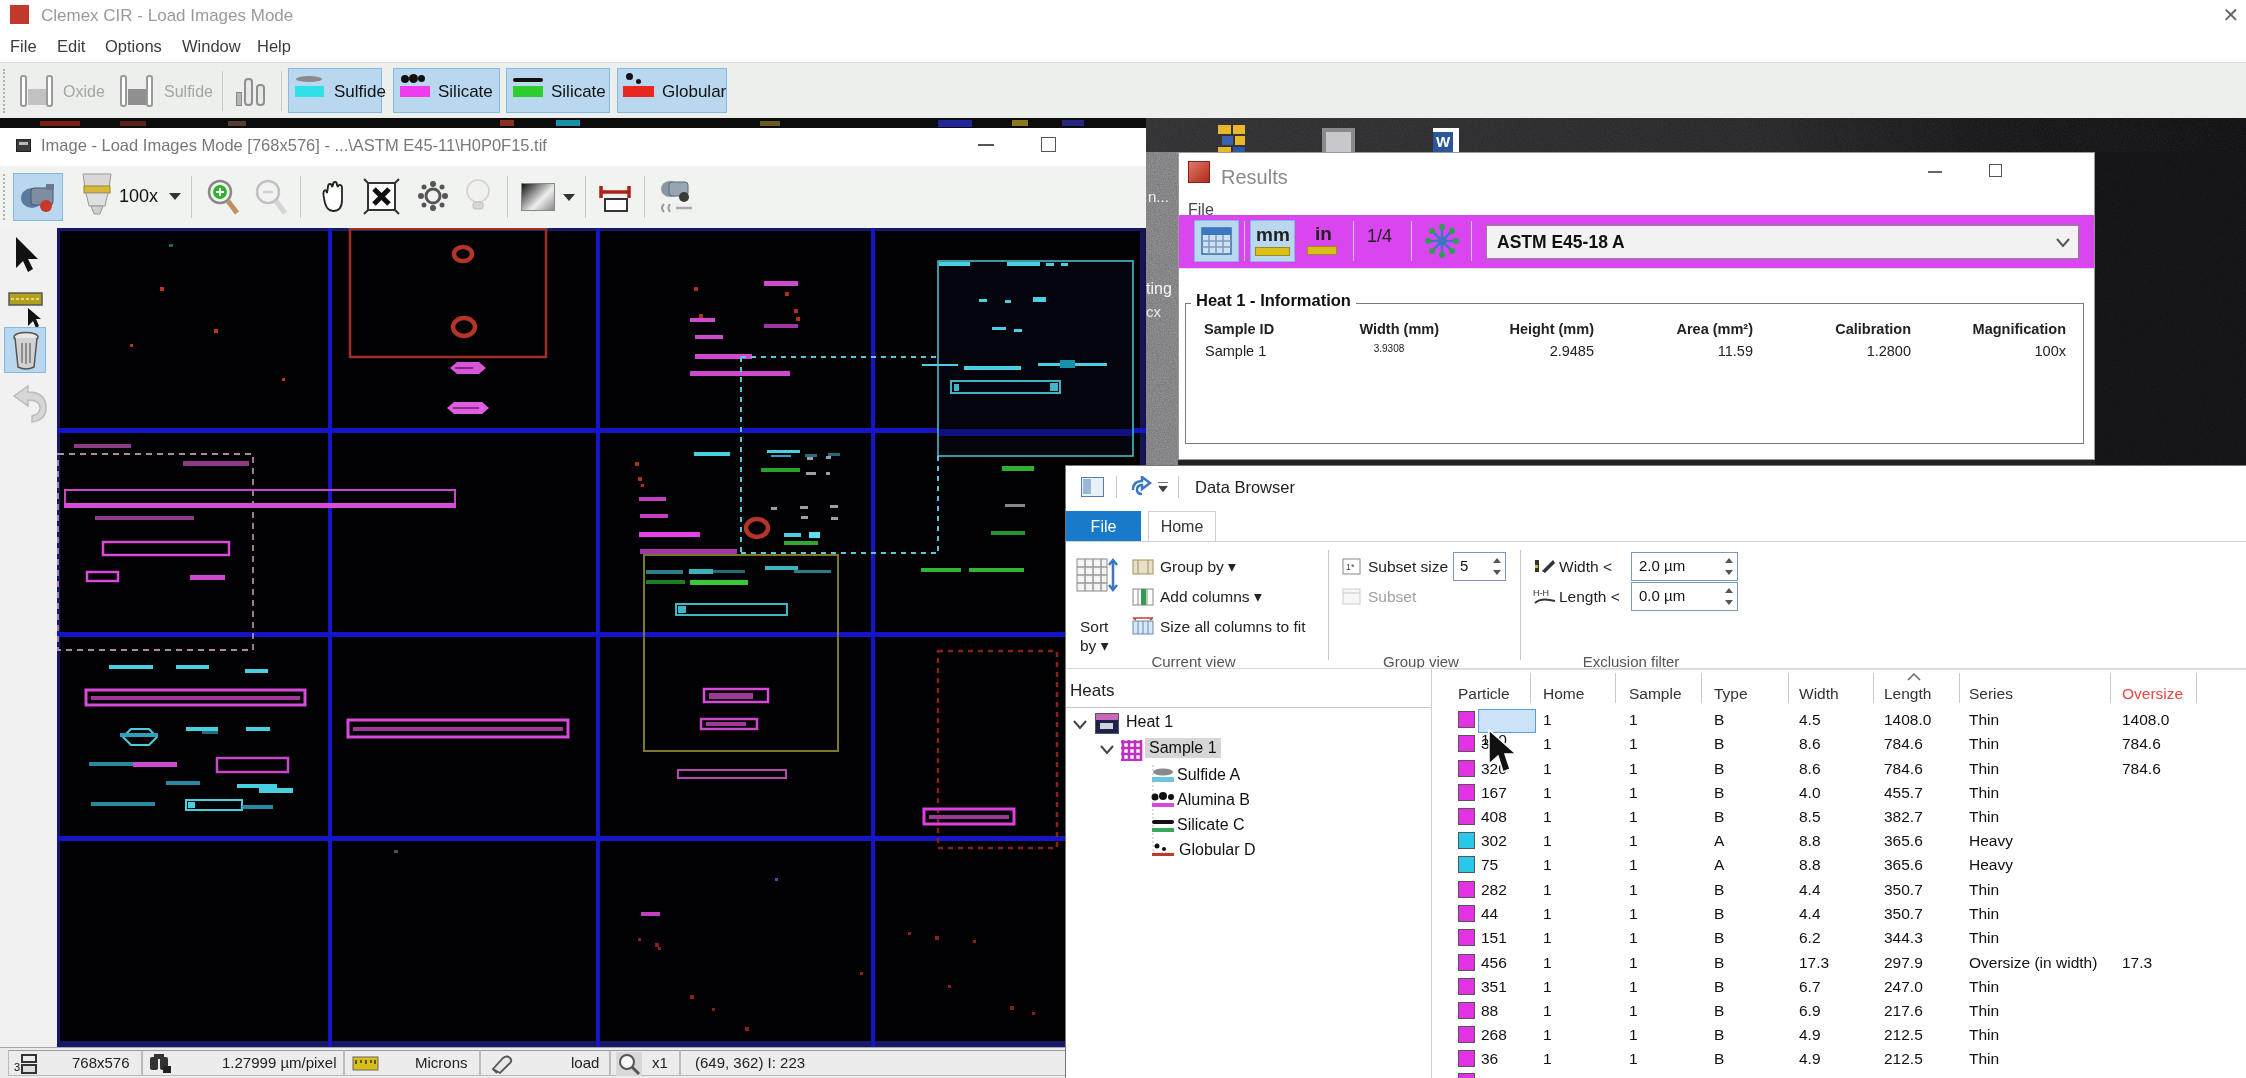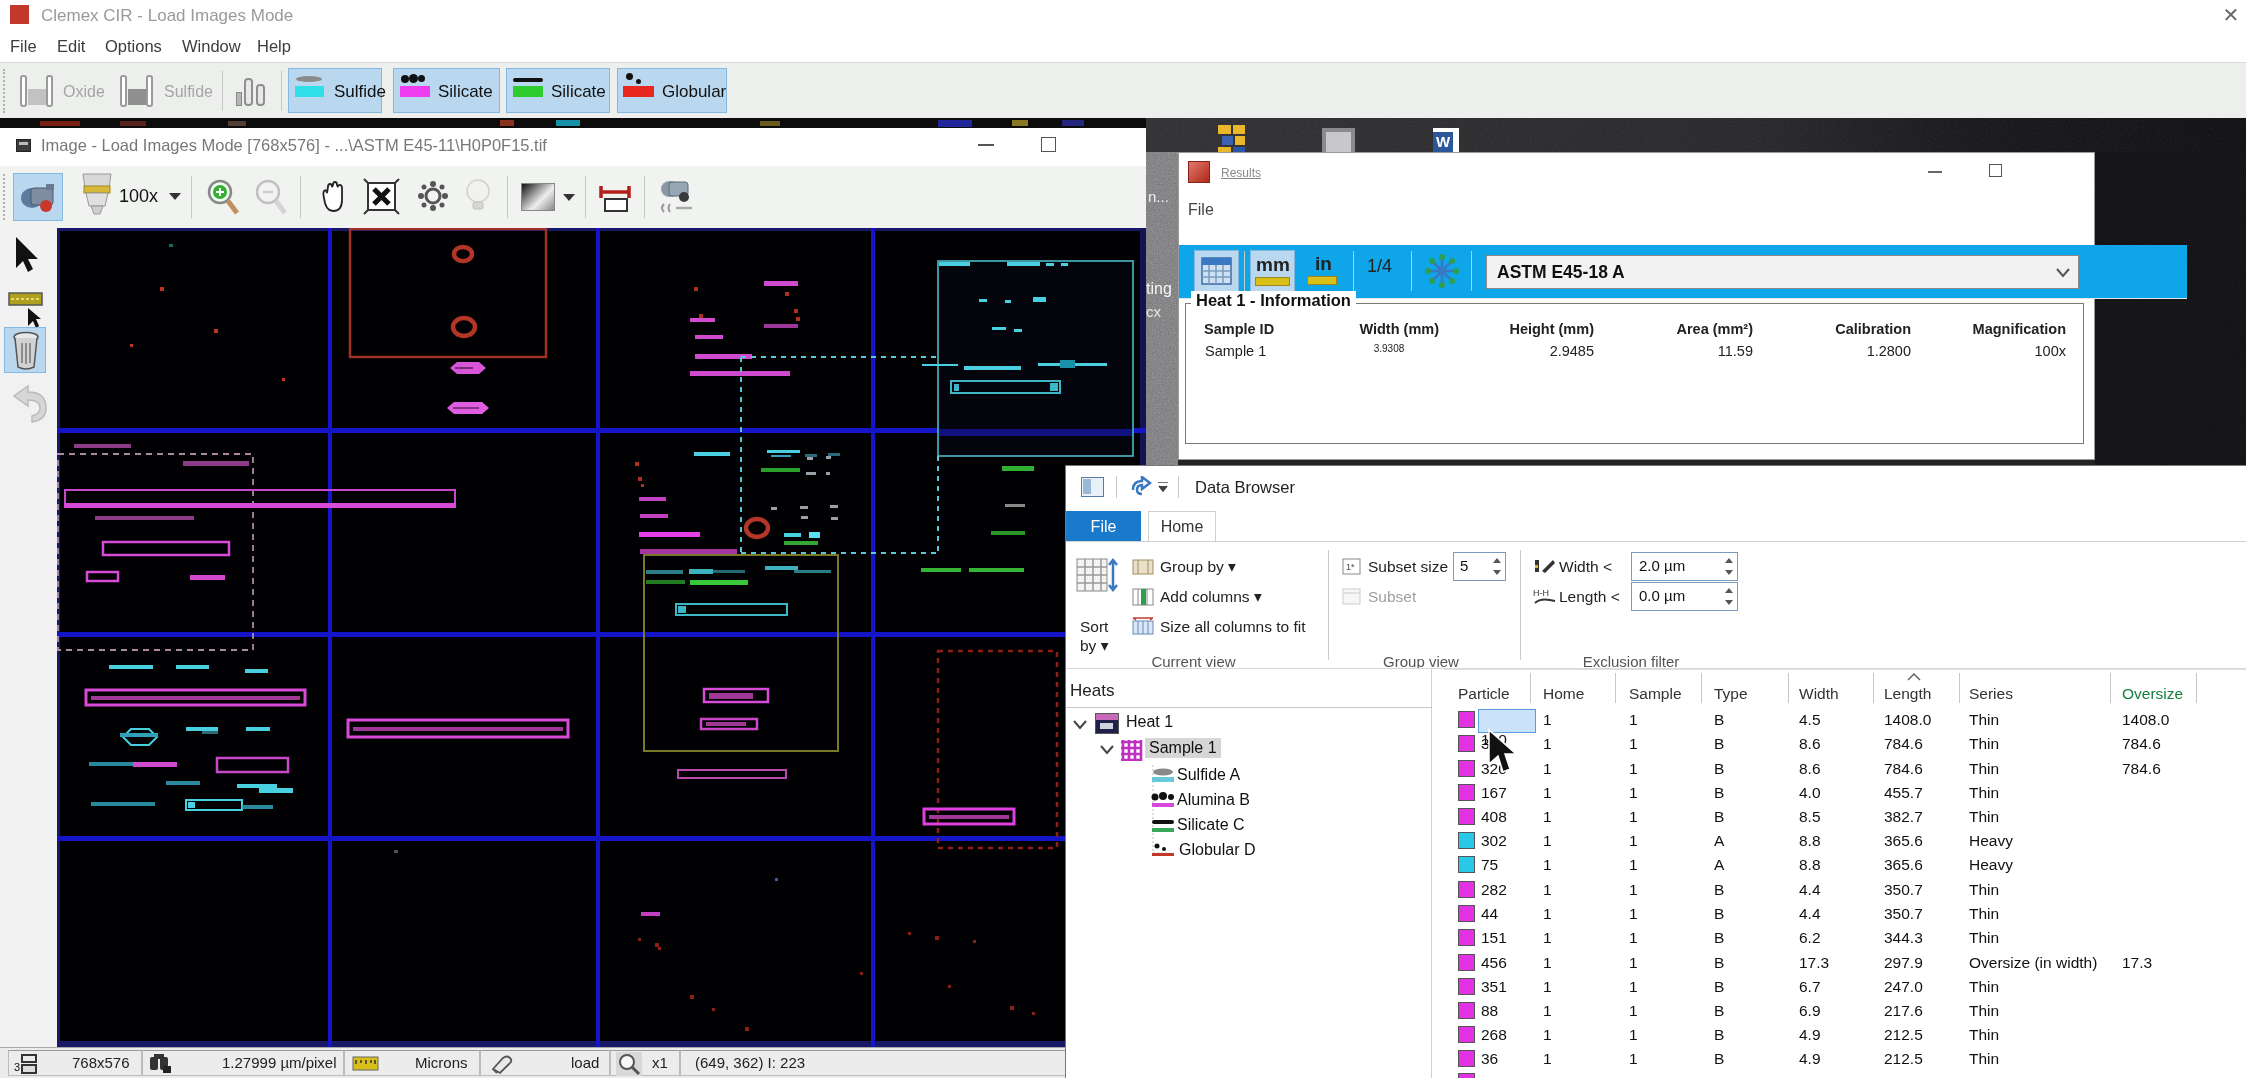--- a/index.html
+++ b/index.html
@@ -493,26 +493,26 @@
       <rect x="0" y="0" width="26" height="24" fill="#d8d8d8"></rect>
       <circle cx="11" cy="10" r="7" fill="#f8f8f8" stroke="#555" stroke-width="2"></circle>
       <path d="M16 15 L23 22" stroke="#555" stroke-width="3"></path>
     </svg>
     <div class="abs" style="left:652px;top:6px;">x1</div>
     <div class="abs" style="left:695px;top:6px;">(649, 362) I: 223</div>
   </div>
 </div>
 <div class="abs" id="results">
   <div class="abs" style="left:9px;top:8px;width:22px;height:22px;background:linear-gradient(135deg,#e07a6a,#b02818);border:1px solid #8a2018;"></div>
-  <div class="abs" style="left:42px;top:13px;font-size:12px;color:#8a8a8a;text-decoration:underline;">Results</div>
+  <div class="abs" style="left:42px;top:13px;font-size:20px;color:#8a8a8a;">Results</div>
   <div class="abs" style="left:749px;top:18px;width:14px;height:2px;background:#666;"></div>
   <div class="abs" style="left:810px;top:11px;width:13px;height:13px;border:1.5px solid #555;"></div>
   <div class="abs" style="left:9px;top:48px;font-size:16px;color:#444;">File</div>
 
-  <div class="abs" style="left:0;top:92px;width:1008px;height:54px;background:#0ea5e9;border-bottom:1px solid #e4e4e4;">
+  <div class="abs" style="left:0;top:62px;width:915px;height:54px;background:#d946ef;border-bottom:1px solid #e4e4e4;">
     <div class="abs hlbtn" style="left:15px;top:5px;width:45px;height:42px;">
       <svg width="41" height="38" style="position:absolute;left:1px;top:1px;">
         <rect x="6" y="6" width="29" height="26" fill="#cfe0f2" stroke="#3a6ea5" stroke-width="1.5"></rect>
         <rect x="6" y="6" width="29" height="7" fill="#3a78c2"></rect>
         <path d="M13 13 V32 M20 13 V32 M27 13 V32 M6 19 H35 M6 25 H35" stroke="#7a9cc0" stroke-width="1.5"></path>
       </svg>
     </div>
     <div class="sep1" style="left:65px;top:6px;height:40px;"></div>
     <div class="abs hlbtn" style="left:71px;top:5px;width:45px;height:42px;">
       <div class="abs" style="left:5px;top:3px;font-size:19px;font-weight:bold;color:#222;">mm</div>
@@ -718,21 +718,21 @@
   <div class="abs" style="left:378px;top:203px;width:803px;height:410px;background:#fff;">
     <div class="abs" style="left:0;top:0;width:803px;height:1px;background:#e0e0e0;"></div>
   </div>
   <div class="abs rtx" style="left:392px;top:219px;color:#333;">Particle</div>
   <div class="abs rtx" style="left:477px;top:219px;color:#333;">Home</div>
   <div class="abs rtx" style="left:563px;top:219px;color:#333;">Sample</div>
   <div class="abs rtx" style="left:648px;top:219px;color:#333;">Type</div>
   <div class="abs rtx" style="left:733px;top:219px;color:#333;">Width</div>
   <div class="abs rtx" style="left:818px;top:219px;color:#333;">Length</div>
   <div class="abs rtx" style="left:903px;top:219px;color:#333;">Series</div>
-  <div class="abs rtx" style="left:1056px;top:219px;color:#15803d;">Oversize</div>
+  <div class="abs rtx" style="left:1056px;top:219px;color:#ef4444;">Oversize</div>
   <svg class="abs" style="left:840px;top:206px;" width="16" height="10">
       <path d="M2 8 L8 2 L14 8" stroke="#666" stroke-width="1.5" fill="none"></path>
     </svg>
   <div class="sep1" style="left:464px;top:207px;height:30px;"></div>
   <div class="sep1" style="left:549px;top:207px;height:30px;"></div>
   <div class="sep1" style="left:635px;top:207px;height:30px;"></div>
   <div class="sep1" style="left:722px;top:207px;height:30px;"></div>
   <div class="sep1" style="left:807px;top:207px;height:30px;"></div>
   <div class="sep1" style="left:893px;top:207px;height:30px;"></div>
   <div class="sep1" style="left:1044px;top:207px;height:30px;"></div>

